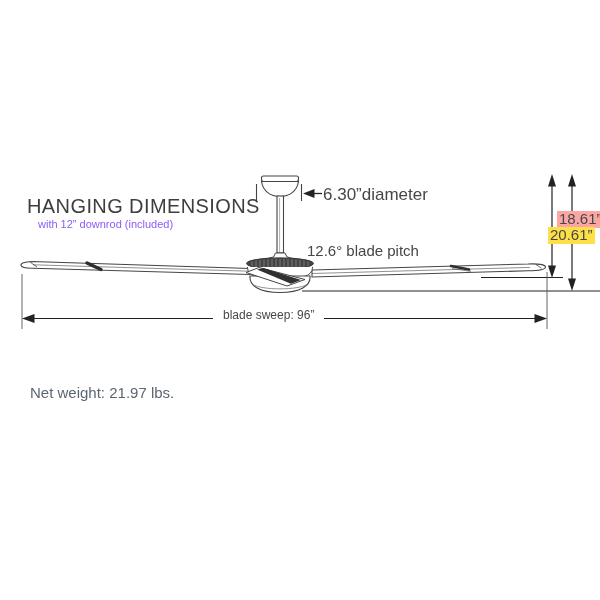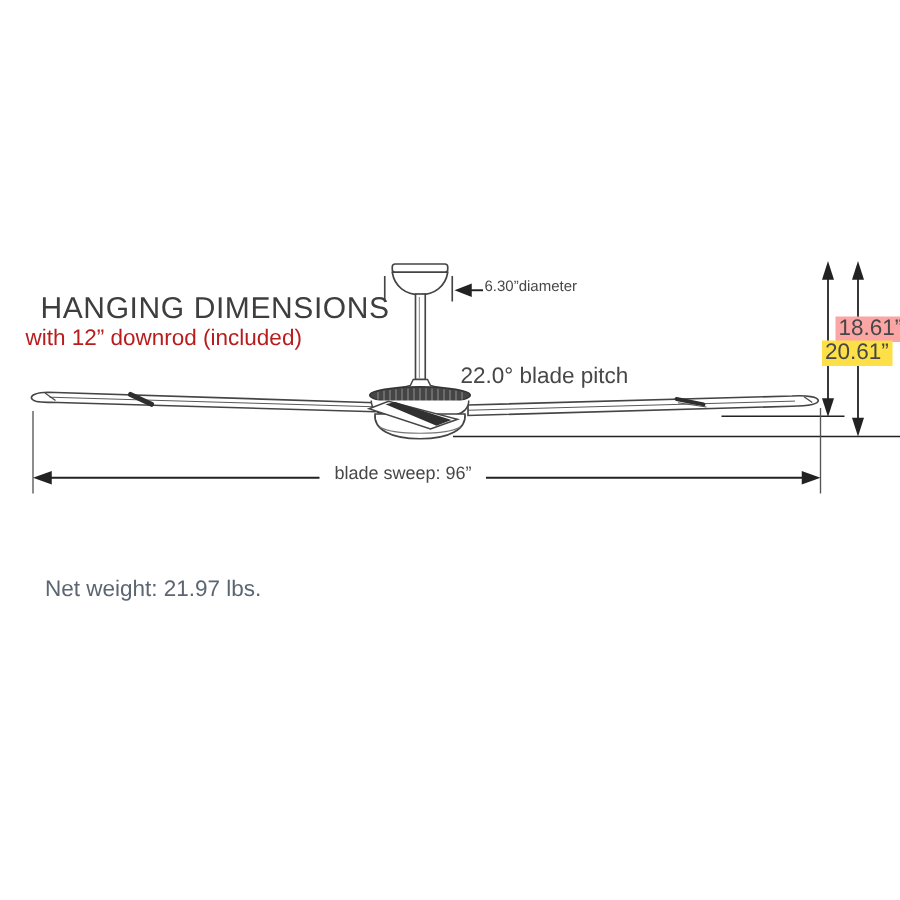--- a/index.html
+++ b/index.html
@@ -31,29 +31,29 @@
     line-height: 1.1;
   }
   .page-title {
     left: 27px;
     top: 195px;
     font-size: 20px;
     letter-spacing: 0.4px;
     color: #3e3e3e;
   }
   .page-subtitle {
-    left: 17px;
+    left: 38px;
     top: 218px;
-    font-size: 15px;
-    color: #b91c1c;
+    font-size: 11px;
+    color: #8b5cf6;
   }
   .lbl-diameter {
     left: 323px;
     top: 186px;
-    font-size: 10px;
+    font-size: 17px;
   }
   .lbl-pitch {
     left: 307px;
     top: 243px;
     font-size: 15px;
   }
   .lbl-h1 {
     left: 526px;
     top: 211px;
     font-size: 15px;
@@ -174,19 +174,19 @@
         <polygon points="22,318.5 34.5,314 34.5,323" stroke="none"></polygon>
         <polygon points="547,318.5 534.5,314 534.5,323" stroke="none"></polygon>
       </g>
     </g>
   </svg>
 
   <div class="label page-title">HANGING DIMENSIONS</div>
   <div class="label page-subtitle">with 12” downrod (included)</div>
 
   <div class="label lbl-diameter">6.30”diameter</div>
-  <div class="label lbl-pitch">22.0° blade pitch</div>
+  <div class="label lbl-pitch">12.6° blade pitch</div>
   <div class="label lbl-h1">18.61”</div>
   <div class="label lbl-h2">20.61”</div>
   <div class="label lbl-sweep">blade sweep: 96”</div>
 
   <div class="label lbl-weight">Net weight: 21.97 lbs.</div>
 </div>
 
 </body></html>

